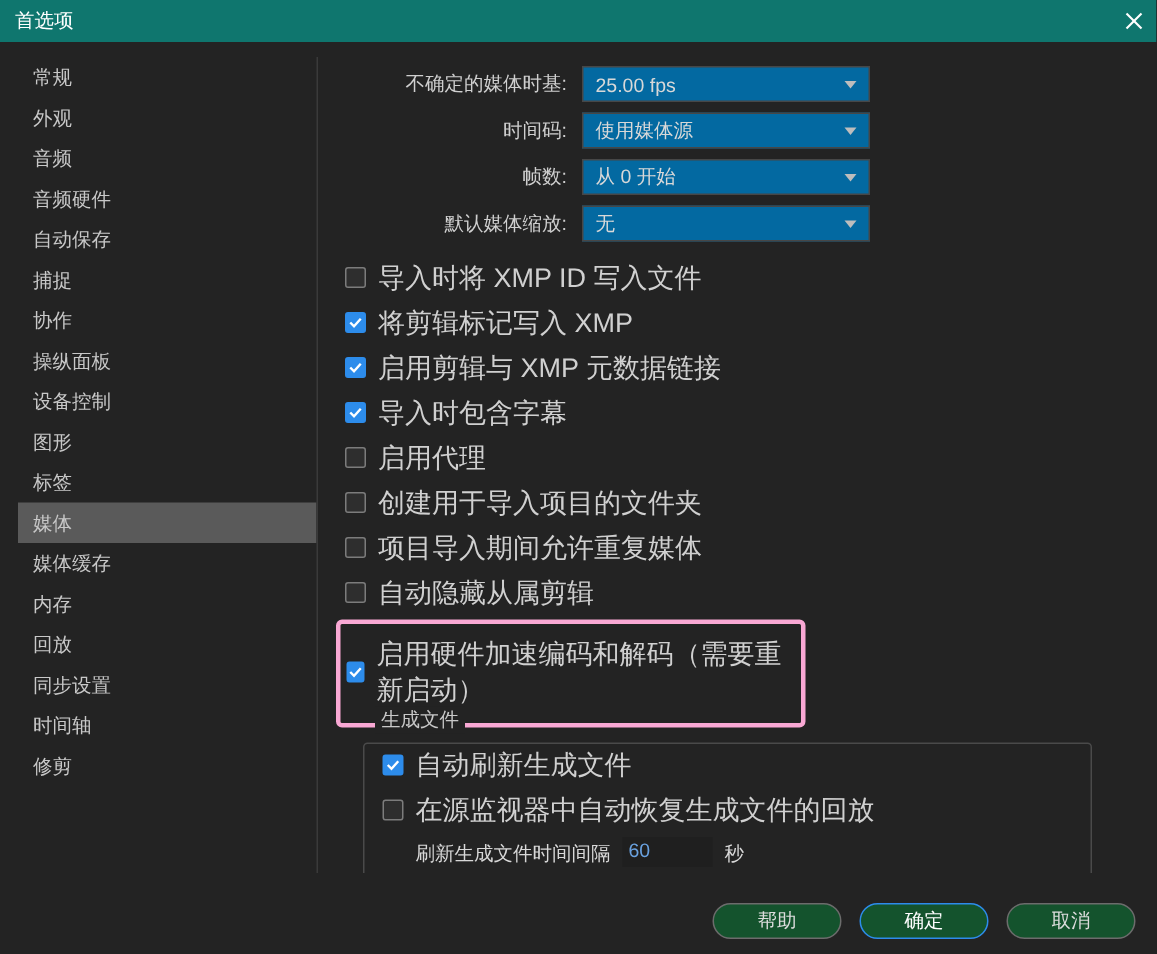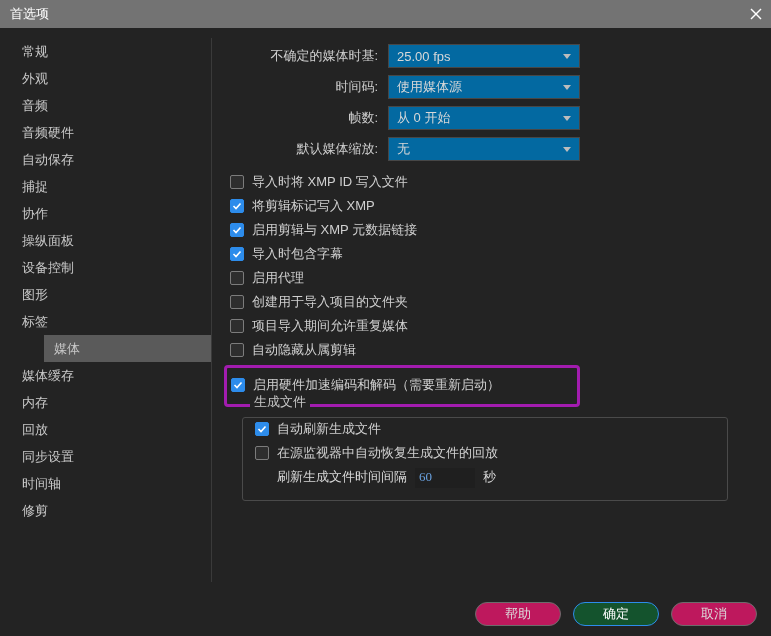--- a/index.html
+++ b/index.html
@@ -1,43 +1,43 @@
 <!DOCTYPE html>
 <html><head>
 <meta charset="utf-8">
 <style>
 * { margin: 0; padding: 0; box-sizing: border-box; }
 body { width: 771px; height: 636px; background: #232323; font-family: "Segoe UI", Arial, sans-serif; font-size: 13px; color: #d8d8d8; overflow: hidden; }
-.titlebar { height: 28px; background: #737373; display: flex; align-items: center; justify-content: space-between; padding: 0 8px 0 10px; }
+.titlebar { height: 28px; background: #0f766e; display: flex; align-items: center; justify-content: space-between; padding: 0 8px 0 10px; }
 .title { color: #fff; font-size: 13px; }
 .close-icon { width: 14px; height: 14px; cursor: pointer; }
 .close-icon svg { display: block; }
 .content { display: flex; padding: 10px 12px 0 12px; height: 554px; }
 .sidebar { width: 200px; background: #232323; overflow-y: auto; border-right: 1px solid #3a3a3a; }
 .sidebar-item { padding: 5px 10px; color: #c8c8c8; cursor: pointer; font-size: 13px; line-height: 17px; }
-.sidebar-item.sel { background: #5a5a5a; margin-left: 32px; }
+.sidebar-item.sel { background: #5a5a5a; }
 .main { flex: 1; padding: 6px 4px 0 18px; overflow-y: auto; }
 .row { display: flex; align-items: center; margin-bottom: 7px; }
 .row-label { width: 158px; text-align: right; padding-right: 10px; color: #cfcfcf; font-size: 13px; }
 .dropdown { width: 192px; height: 24px; background: #0369a1; border: 1px solid #474747; display: flex; align-items: center; padding: 0 8px; cursor: pointer; font-size: 13px; justify-content: space-between; }
 .chev { width: 0; height: 0; border-left: 4px solid transparent; border-right: 4px solid transparent; border-top: 5px solid #bdbdbd; }
 .chk-row { display: flex; align-items: center; margin-bottom: 6px; cursor: pointer; }
 .chk { width: 14px; height: 14px; border: 1px solid #7c7c7c; background: #2e2e2e; margin-right: 8px; display: flex; align-items: center; justify-content: center; border-radius: 2px; }
 .chk.on { background: #2d8ceb; border-color: #2d8ceb; }
 .chk.on svg { display: block; }
 .chk svg { display: none; }
-.chk-label { font-size: 13px; color: #d0d0d0; }
-.highlight-box { border: 3px solid #a21caf; border-radius: 4px; padding: 8px 4px 4px 4px; margin: 2px 0 6px -6px; width: 356px; }
+.chk-label { font-size: 18px; color: #d0d0d0; }
+.highlight-box { border: 3px solid #f9a8d4; border-radius: 4px; padding: 8px 4px 4px 4px; margin: 2px 0 6px -6px; width: 313px; }
 .group { border: 1px solid #4a4a4a; border-radius: 3px; margin-top: 0; padding: 12px 12px 12px 12px; position: relative; margin-left: 12px; width: 486px; }
 .group-title-float { position: relative; top: -20px; left: 20px; background: #232323; padding: 0 4px; color: #c8c8c8; display: inline-block; font-size: 13px; font-family: Liberation Mono, monospace; }
 .group-inner { margin-top: -10px; }
-.refresh-row { display: flex; align-items: flex-start; margin-top: 6px; margin-left: 22px; font-size: 13px; font-family: Liberation Serif, serif; }
+.refresh-row { display: flex; align-items: flex-end; margin-top: 6px; margin-left: 22px; font-size: 13px; }
 .num-input { width: 60px; height: 20px; background: #1f1f1f; color: #6aa2e0; padding: 1px 4px; font-size: 13px; margin: 0 8px; display: inline-block; cursor: text; }
 .footer { position: absolute; bottom: 10px; right: 14px; display: flex; gap: 12px; }
-.btn { width: 86px; height: 24px; border-radius: 12px; display: flex; align-items: center; justify-content: center; font-size: 13px; cursor: pointer; border: 1px solid #6c6c6c; background: #be185d; color: #dcdcdc; }
+.btn { width: 86px; height: 24px; border-radius: 12px; display: flex; align-items: center; justify-content: center; font-size: 13px; cursor: pointer; border: 1px solid #6c6c6c; background: #14532d; color: #dcdcdc; }
 .btn.primary { background: #14532d; border-color: #2d8ceb; color: #fff; }
 </style>
 </head>
 <body>
 
 <div class="titlebar">
   <span class="title">首选项</span>
   <span class="close-icon">
     <svg width="14" height="14" viewBox="0 0 14 14">
         <line x1="2" y1="2" x2="12" y2="12" stroke="#fff" stroke-width="1.4"></line>

